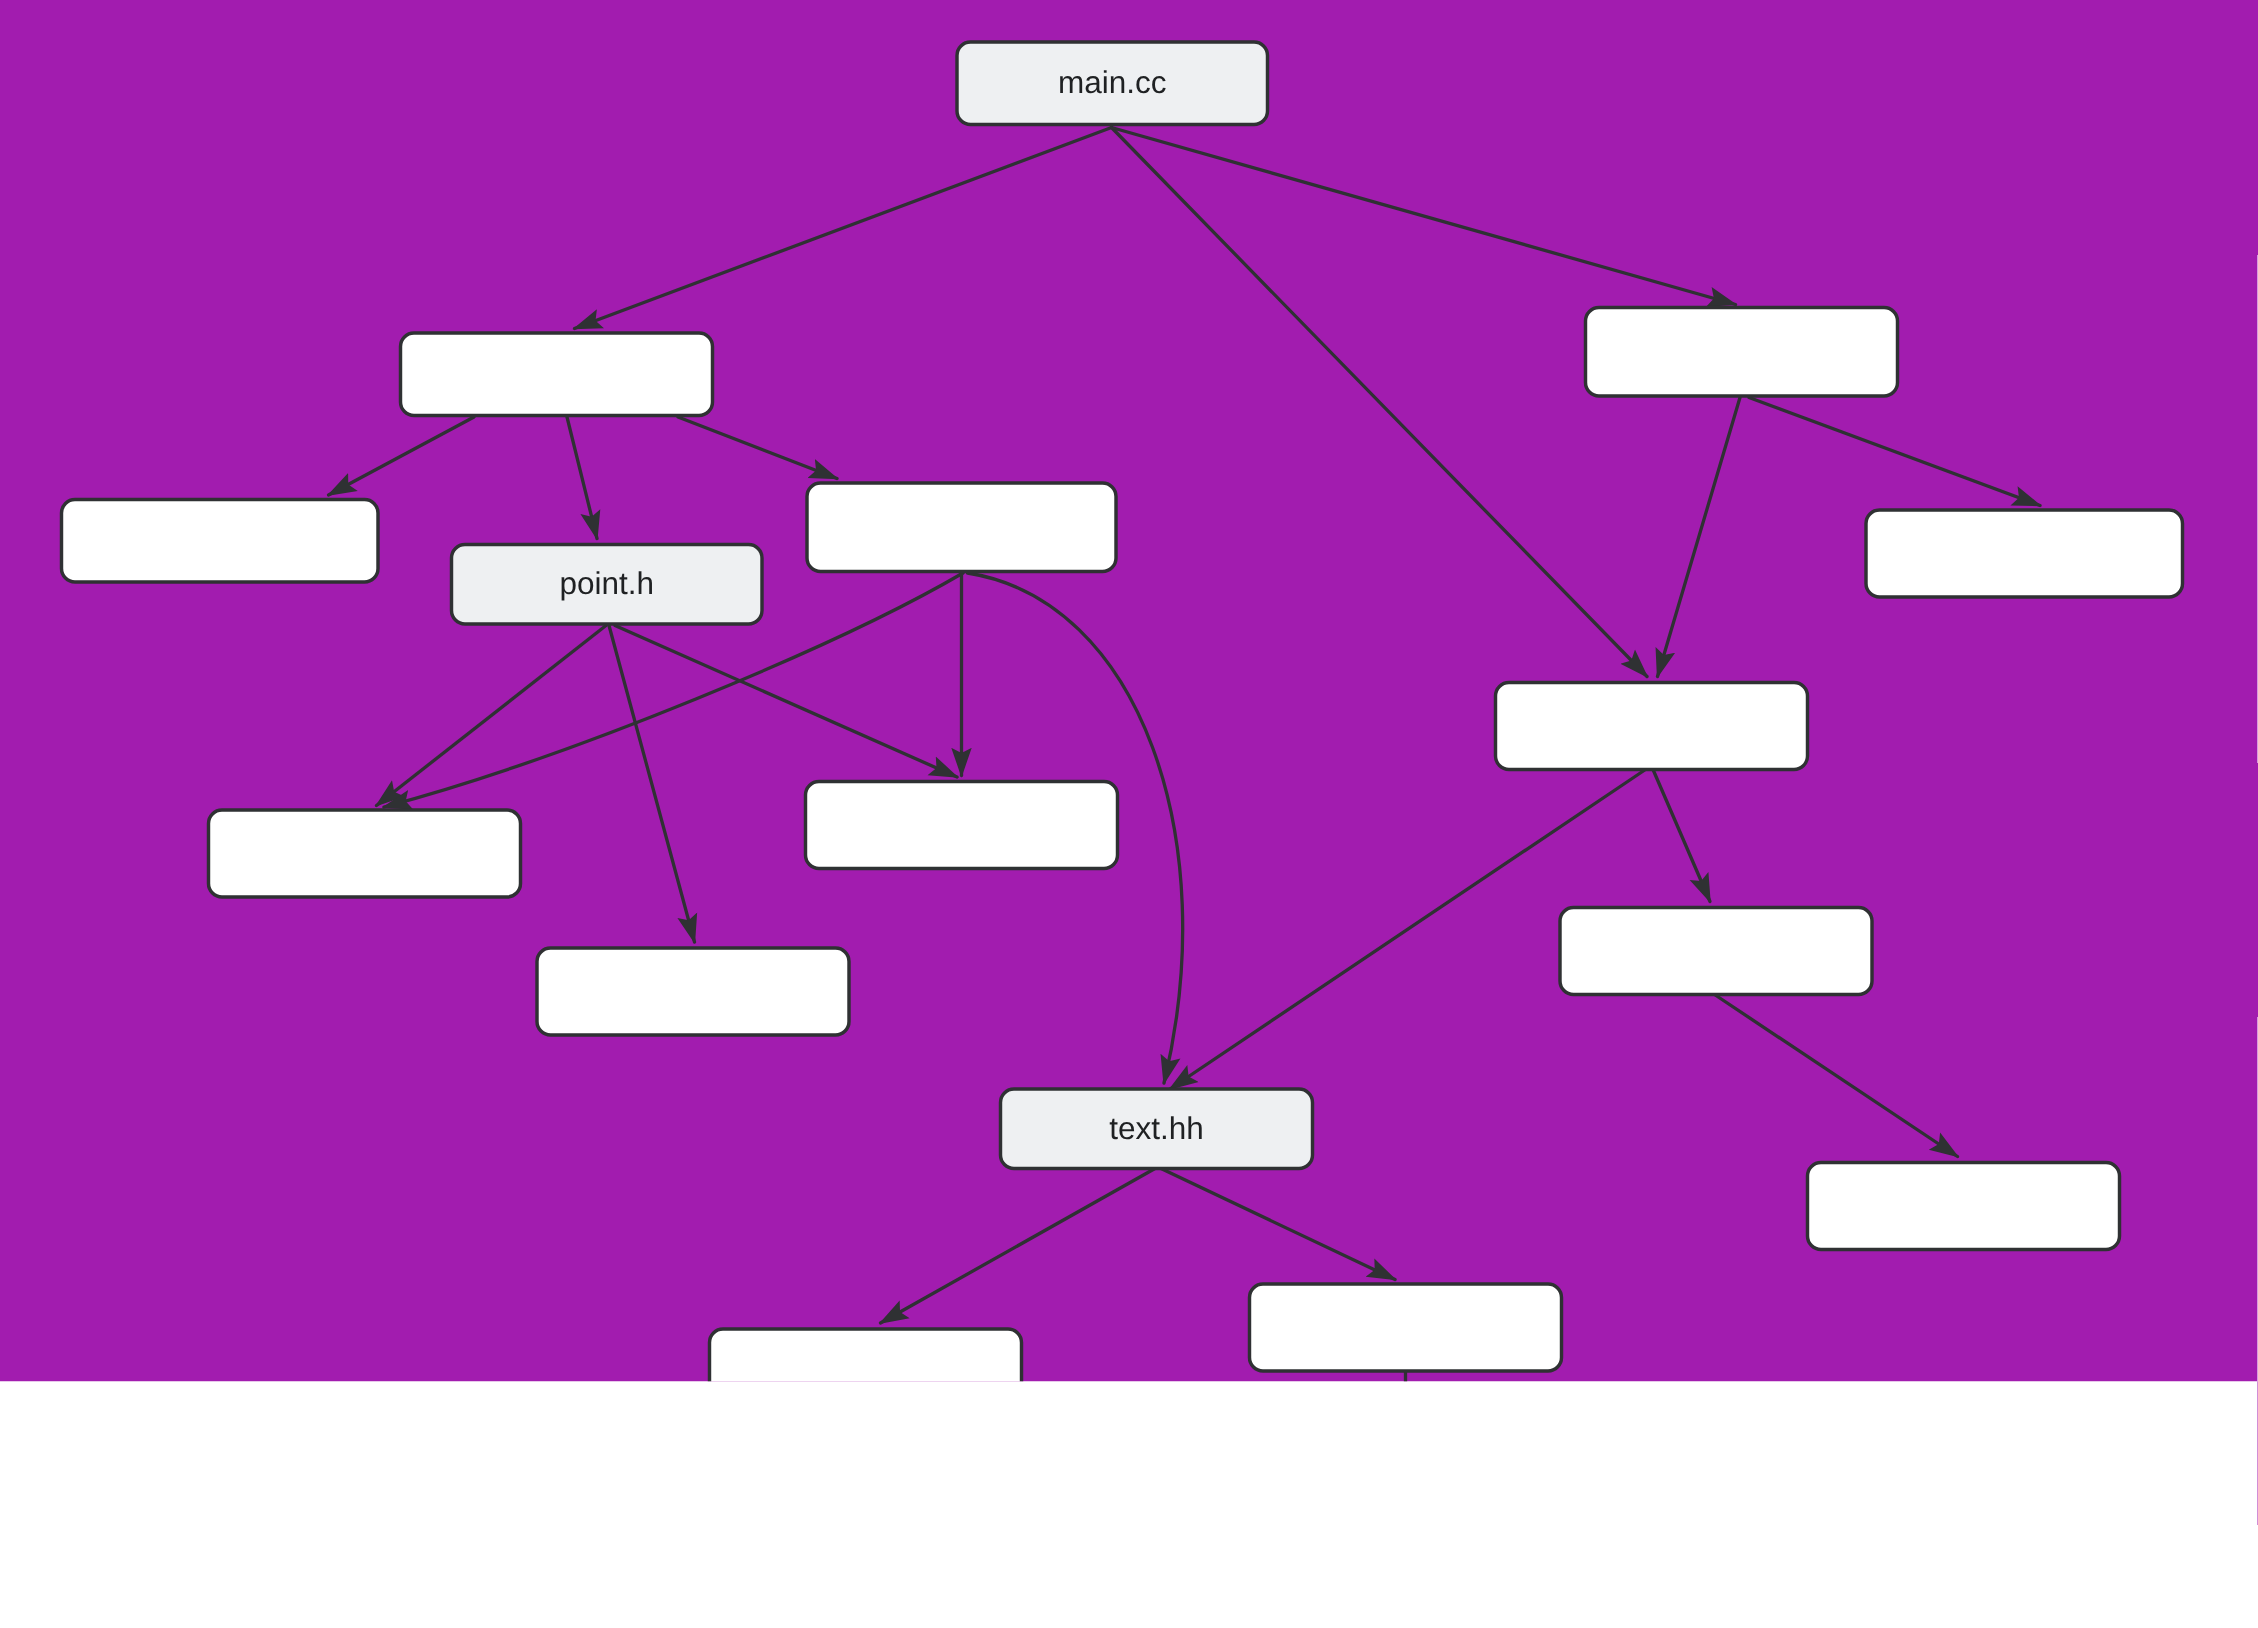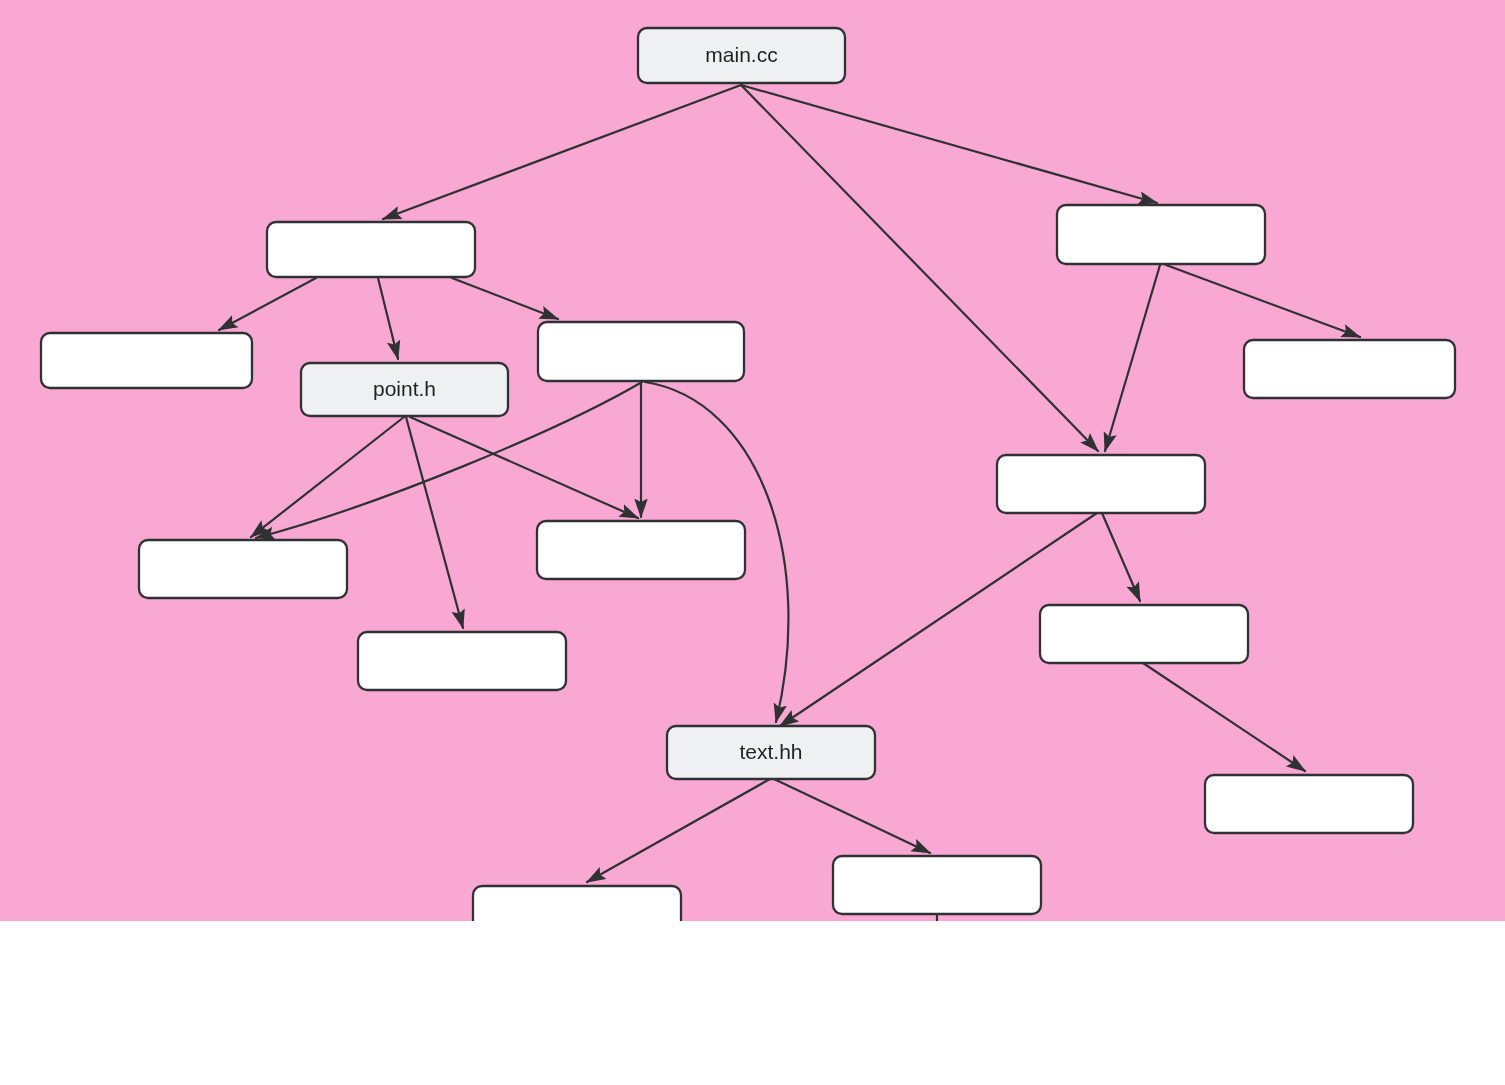--- a/index.html
+++ b/index.html
@@ -7,21 +7,21 @@
     padding: 0;
     background: #ffffff;
   }
   body {
     font-family: "Liberation Sans", sans-serif;
   }
   #canvas-wrap {
     position: relative;
     width: 1505px;
     height: 921px;
-    background: #f9a8d4;
+    background: #a21caf;
     overflow: hidden;
   }
   #graph-svg {
     position: absolute;
     left: 0;
     top: 0;
     width: 1505px;
     height: 1085px;
   }
   .node-rect {

